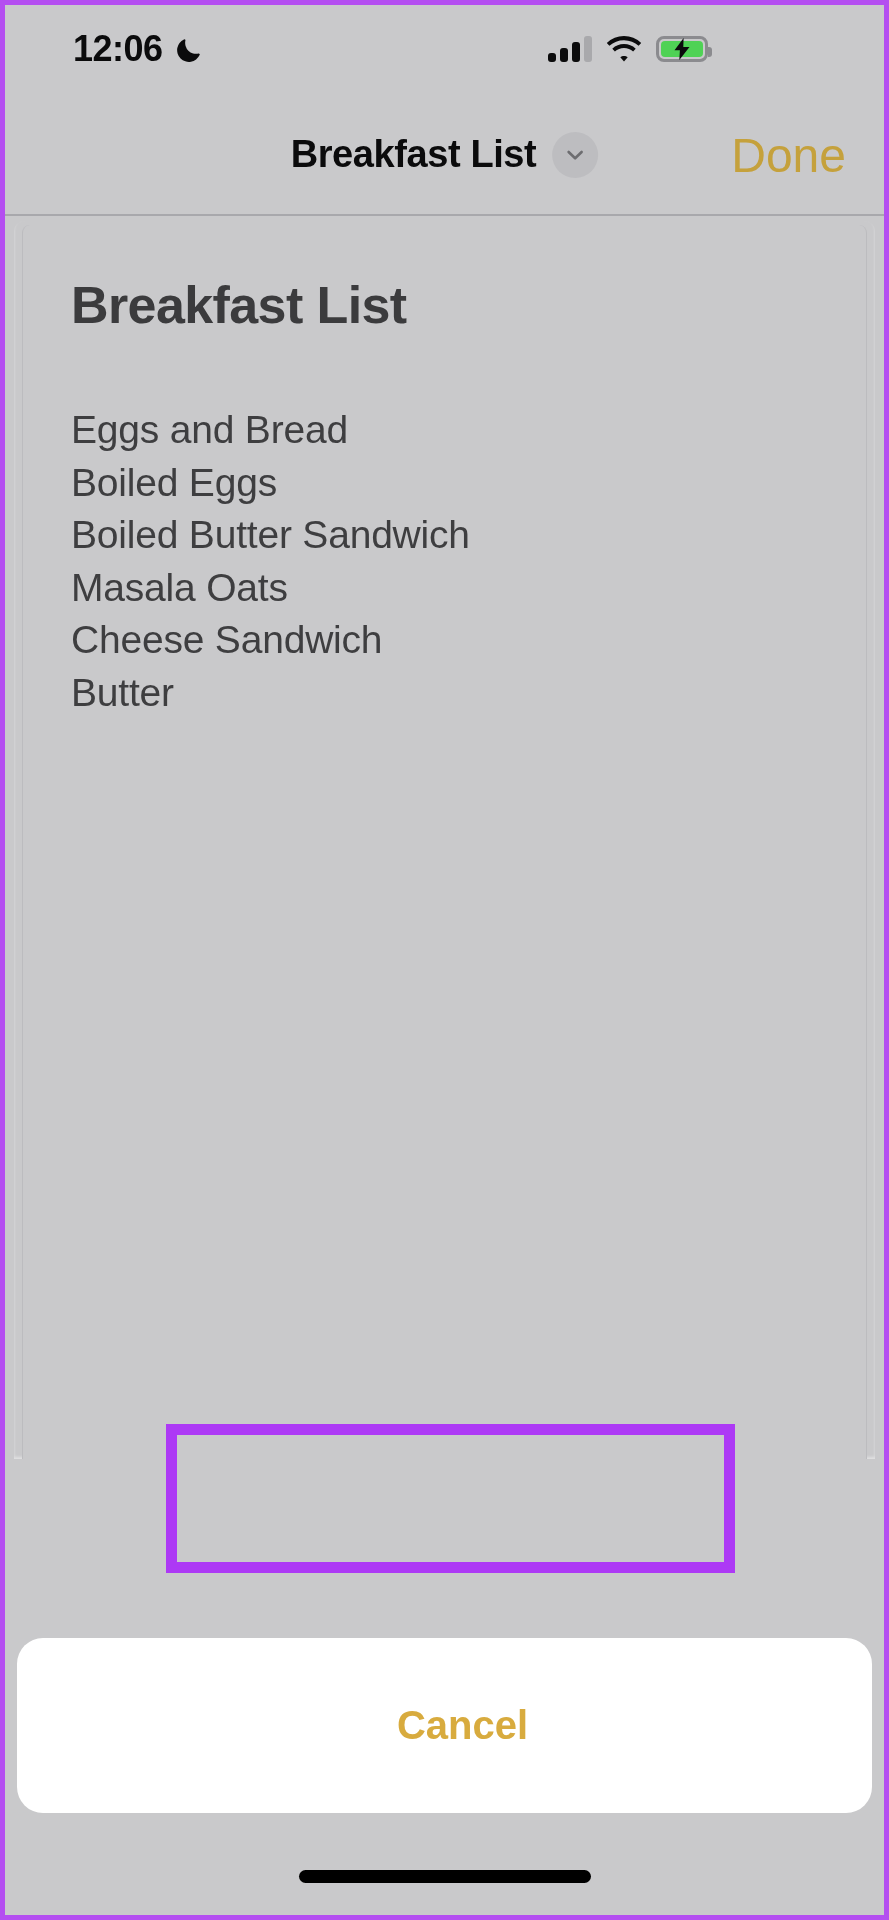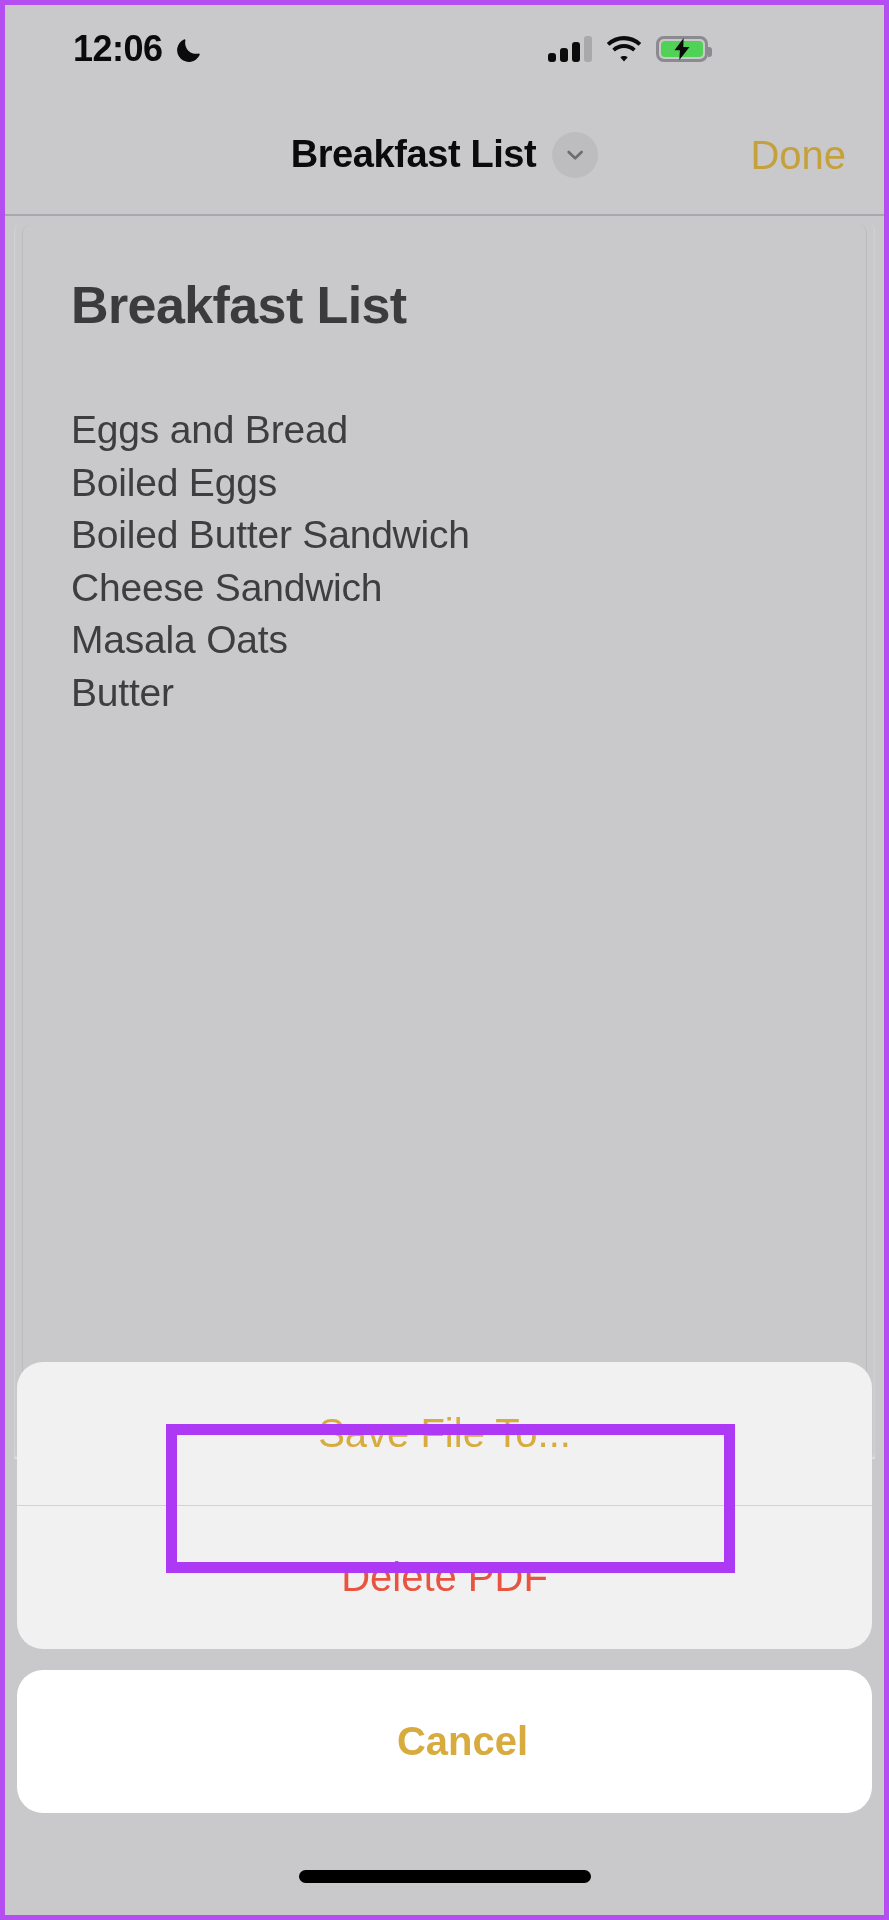--- a/index.html
+++ b/index.html
@@ -146,21 +146,21 @@
     background: #bdbdc0;
     display: flex;
     align-items: center;
     justify-content: center;
   }
   .nav-done {
     position: absolute;
     right: 38px;
     top: 50%;
     transform: translateY(-50%);
-    font-size: 40px;
+    font-size: 48px;
     font-weight: 400;
     color: #c6a game;
     color: #c5a13c;
     white-space: nowrap;
     margin-left: 19px;
   }
 
   
   #doc-divider {
     position: absolute;
@@ -233,21 +233,21 @@
   .sheet-row.save  { color: #d8ab3e; }
   .sheet-row.delete{ color: #e8543f; }
   .sheet-divider {
     height: 1px;
     background: #d3d3d5;
     width: 100%;
   }
   .sheet-cancel {
     background: #ffffff;
     border-radius: 26px;
-    height: 143px;
+    height: 175px;
     display: flex;
     align-items: center;
     justify-content: center;
     font-size: 40px;
     font-weight: 700;
     color: #d8ab3e;
     padding-left: 36px;
   }
 
   #sheet-stack {
@@ -336,33 +336,28 @@
 
   <div id="doc-divider"></div>
 
   <div id="doc-page">
     <div id="doc-inner">
       <div class="doc-heading">Breakfast List</div>
       <ul class="doc-list">
         <li>Eggs and Bread</li>
         <li>Boiled Eggs</li>
         <li>Boiled Butter Sandwich</li>
+        <li>Masala Oats</li>
         <li>Cheese Sandwich</li>
-        <li>Masala Oats</li>
         <li>Butter</li>
       </ul>
     </div>
   </div>
 
   <div id="sheet-stack">
-    <div class="sheet-group">
-      <div class="sheet-row save">Save File To...</div>
-      <div class="sheet-divider"></div>
-      <div class="sheet-row delete">Delete PDF</div>
-    </div>
     <div class="gap"></div>
     <div class="sheet-cancel">Cancel</div>
   </div>
 
   <div id="highlight-box"></div>
 
   <div id="home-indicator"></div>
 
 </div>
 

